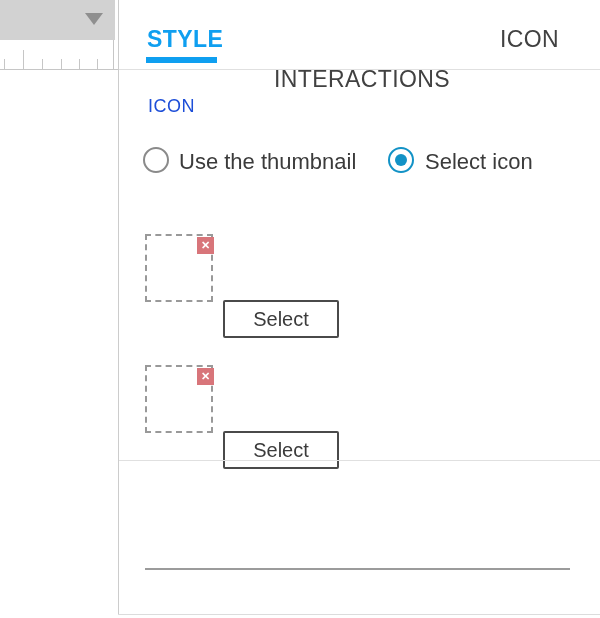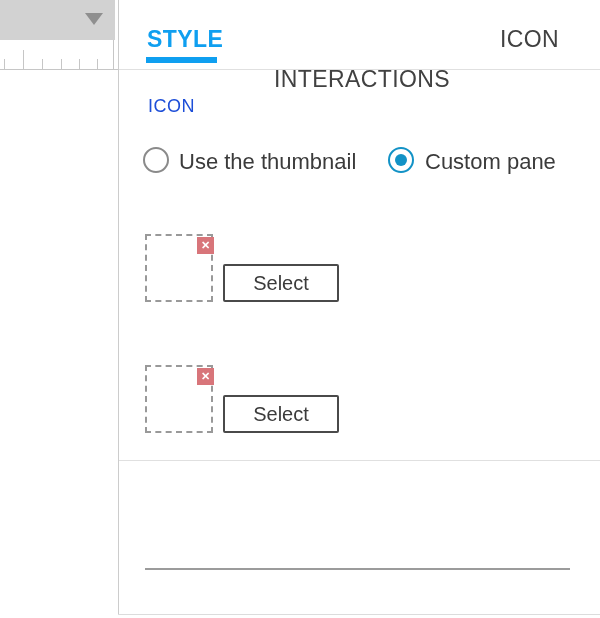--- a/index.html
+++ b/index.html
@@ -50,21 +50,21 @@
     width:68px; height:68px; border:2px dashed #999; background:#fff; cursor:pointer;
   }
   .remove-badge {
     position:absolute; top:1px; right:-3px; width:17px; height:17px;
     background:#d8757a; color:#fff; font-size:11px; font-weight:bold;
     line-height:17px; text-align:center; cursor:pointer;
   }
   .select-btn {
     width:116px; height:38px; background:#fff; border:2px solid #4a4a4a;
     border-radius:2px; font-family:"Liberation Sans", sans-serif;
-    font-size:20px; color:#3b3b3b; cursor:pointer;
+    font-size:20px; color:#3b3b3b; cursor:pointer;margin-top:36px;
   }
 
   .section-divider { left:119px; top:460px; width:481px; height:1px; background:#e0e0e0; }
 
   .tooltip-input {
     left:145px; top:532px; width:425px; height:38px;
     border:none; border-bottom:2px solid #9b9b9b; background:transparent;
     font-family:"Liberation Sans", sans-serif; font-size:22px; color:#3b3b3b;
     outline:none;
   }
@@ -95,21 +95,21 @@
   <div class="abs tab-underline"></div>
 
   <div class="abs section-label" style="left:148px; top:96px;">ICON</div>
 
   <div class="abs radio-circle" style="left:143px; top:147px;"></div>
   <div class="abs body-label radio-label" style="left:179px; top:149px;">Use the thumbnail</div>
 
   <div class="abs radio-circle selected" style="left:388px; top:147px;">
     <span class="radio-dot"></span>
   </div>
-  <div class="abs body-label radio-label" style="left:425px; top:149px;">Custom pane</div>
+  <div class="abs body-label radio-label" style="left:425px; top:149px;">Select icon</div>
 
   <div class="abs icon-well" style="left:145px; top:234px;">
     <span class="remove-badge">✕</span>
   </div>
   <button class="abs select-btn" style="left:223px; top:264px;">Select</button>
 
   <div class="abs icon-well" style="left:145px; top:365px;">
     <span class="remove-badge">✕</span>
   </div>
   <button class="abs select-btn" style="left:223px; top:395px;">Select</button>

